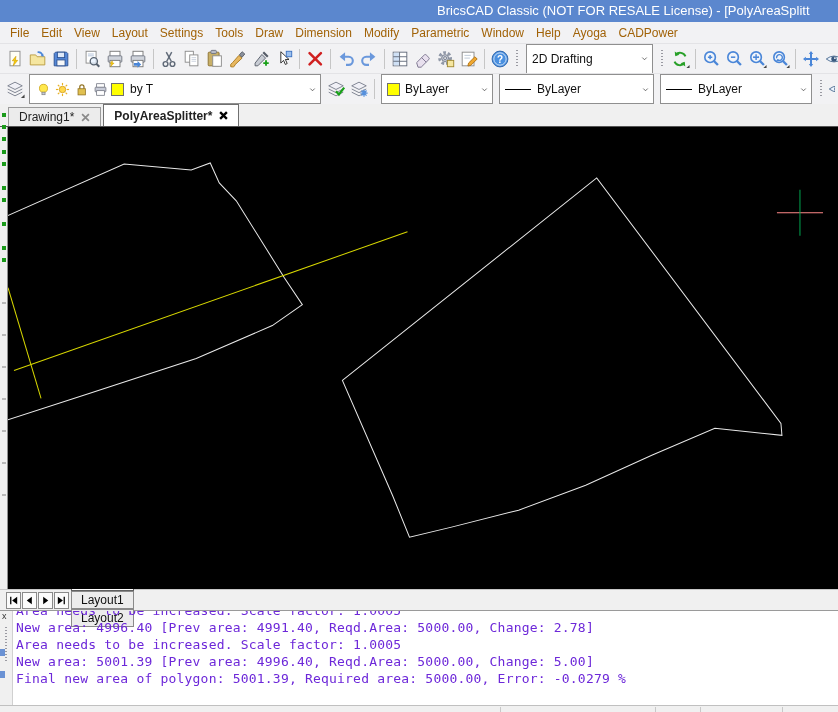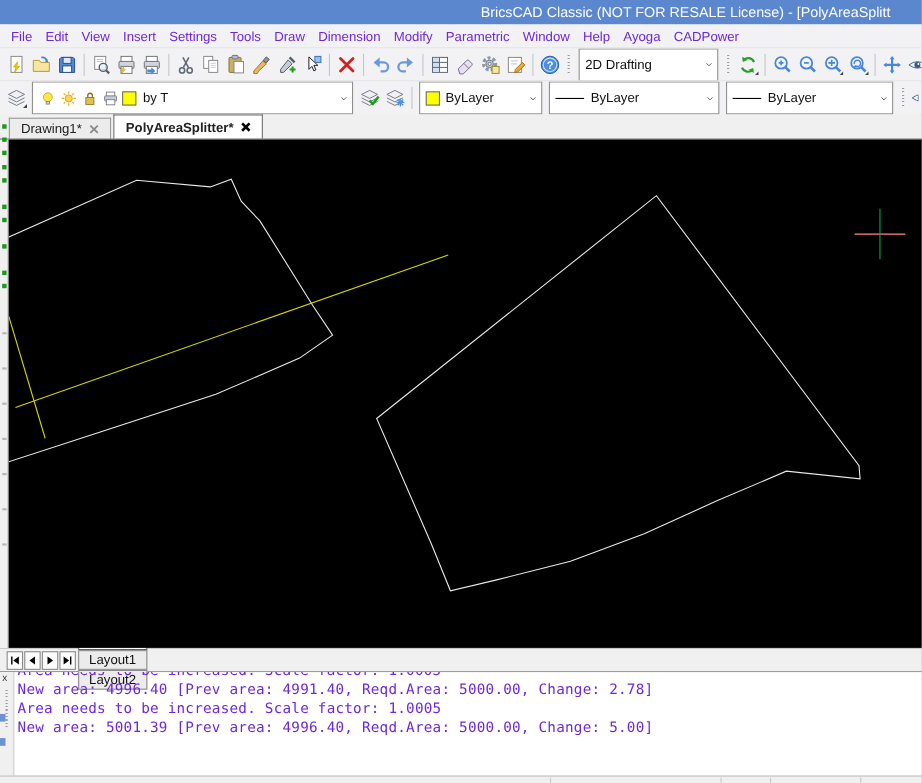--- a/index.html
+++ b/index.html
@@ -5,21 +5,21 @@
   * { box-sizing: border-box; margin: 0; padding: 0; }
   html,body { width:838px; height:712px; overflow:hidden; }
   body { font-family:"Liberation Sans",sans-serif; background:#f0f0f0; position:relative; font-size:12px; }
 
   
   .titlebar { height:22px; background:#5b87ce; position:relative; overflow:hidden; }
   .titlebar .title { position:absolute; left:437px; top:3px; color:#fff; font-size:13px; white-space:nowrap; }
 
   
   .menubar { height:22px; background:#f2f2f4; display:flex; align-items:center; padding-left:4px; border-bottom:1px solid #e3e3e6; }
-  .menu-item { padding:3px 6px; color:#6d28d9; white-space:nowrap; }
+  .menu-item { padding:3px 6px; color:#a16207; white-space:nowrap; }
 
   
   .toolbar { height:30px; background:#f2f2f4; display:flex; align-items:center; padding-left:3px; flex-wrap:nowrap; overflow:hidden; }
   #toolbar-main { border-bottom:1px solid #e3e3e6; }
   .tb-btn { width:22px; height:24px; margin:0 .5px; display:flex; align-items:center; justify-content:center; background:transparent; border:none; flex:none; }
   .tb-btn svg { width:20px; height:20px; }
   .tb-sep { width:1px; height:20px; background:#c6c6c6; margin:0 3.5px; flex:none; }
   .tb-grip { width:6px; height:22px; margin:0 3px; flex:none;
              background-image:repeating-linear-gradient(to bottom,#9a9aa2 0 1px,transparent 1px 3px);
              background-size:2px 18px; background-repeat:no-repeat; background-position:center; }
@@ -87,21 +87,21 @@
 <body>
 
 <div class="titlebar" style="background: rgb(91, 135, 206); text-align: center;">
   <span class="title">BricsCAD Classic (NOT FOR RESALE License) - [PolyAreaSplitt</span>
 </div>
 
 <div class="menubar" id="menubar">
     <span class="menu-item">File</span>
     <span class="menu-item">Edit</span>
     <span class="menu-item">View</span>
-    <span class="menu-item">Insert</span>
+    <span class="menu-item">Layout</span>
     <span class="menu-item">Settings</span>
     <span class="menu-item">Tools</span>
     <span class="menu-item">Draw</span>
     <span class="menu-item">Dimension</span>
     <span class="menu-item">Modify</span>
     <span class="menu-item">Parametric</span>
     <span class="menu-item">Window</span>
     <span class="menu-item">Help</span>
     <span class="menu-item">Ayoga</span>
     <span class="menu-item">CADPower</span>
@@ -514,20 +514,21 @@
     <span class="railgrip"></span>
     <span class="frag" style="top:38px"></span>
     <span class="frag" style="top:60px"></span>
   </div>
   <div class="cmd-body">
     <div class="cmd-history" id="cmd-history">
         <div class="line">Area needs to be increased. Scale factor: 1.0005</div>
         <div class="line">New area: 4996.40 [Prev area: 4991.40, Reqd.Area: 5000.00, Change: 2.78]</div>
         <div class="line">Area needs to be increased. Scale factor: 1.0005</div>
         <div class="line">New area: 5001.39 [Prev area: 4996.40, Reqd.Area: 5000.00, Change: 5.00]</div>
+        <div class="line">Final new area of polygon: 5001.39, Required area: 5000.00, Error: -0.0279 %</div>
       </div>
   </div>
 </div>
 
 <div class="statusbar" id="statusbar">
     <span class="ssep" style="left: 500px;"></span>
     <span class="ssep" style="left: 655px;"></span>
     <span class="ssep" style="left: 700px;"></span>
     <span class="ssep" style="left: 782px;"></span>
   </div>

